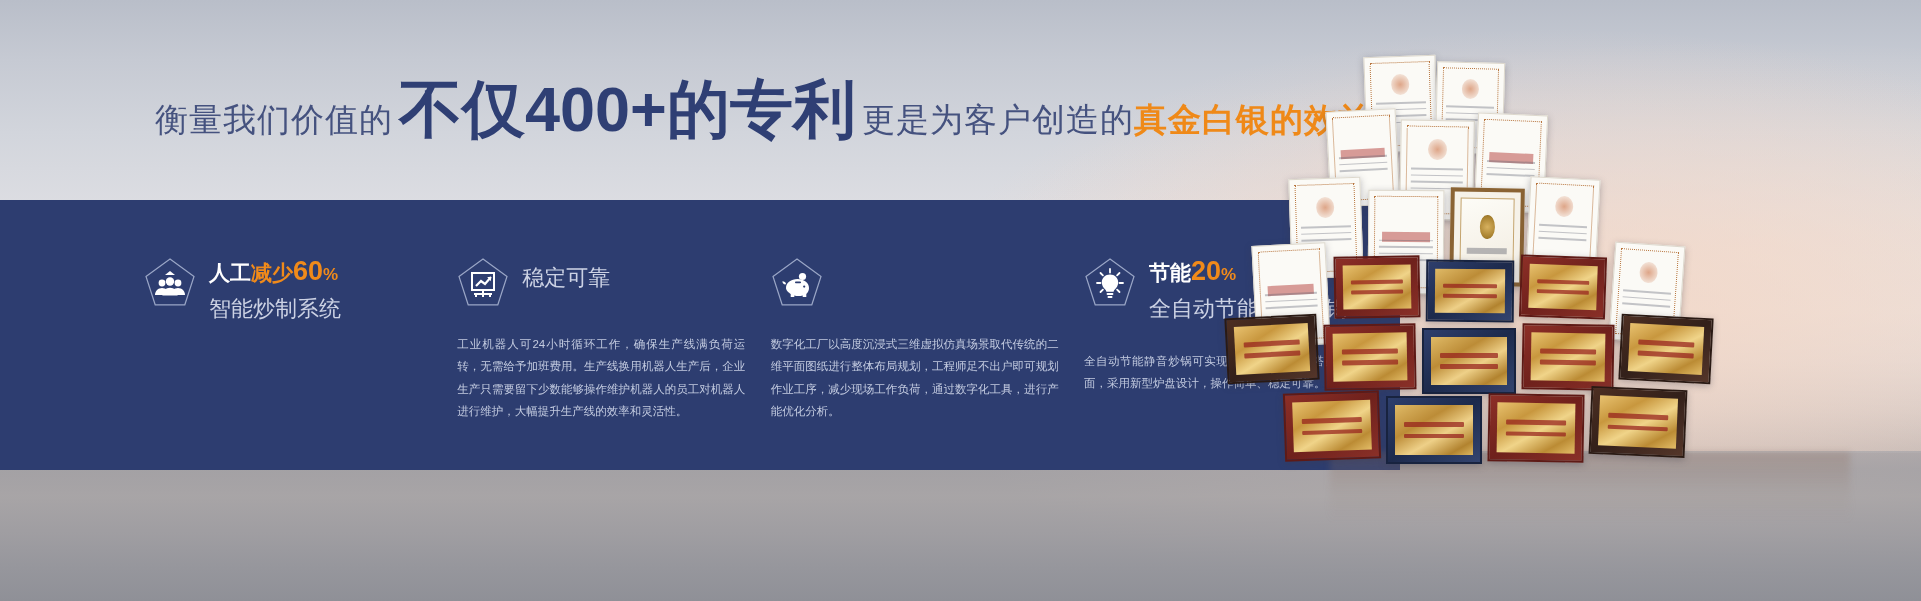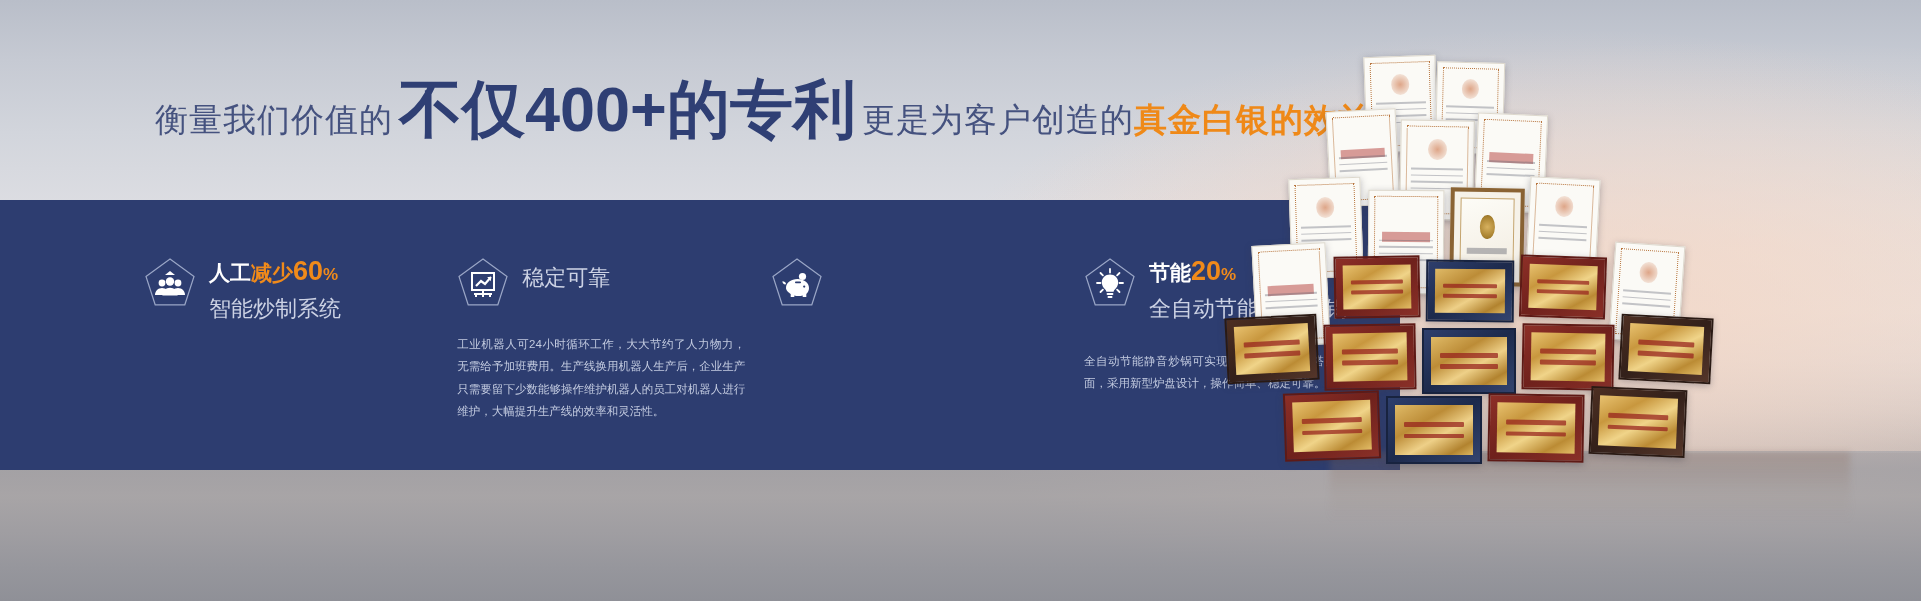--- a/index.html
+++ b/index.html
@@ -282,40 +282,41 @@
               <line x1="26" y1="40" x2="26" y2="37"></line>
               <line x1="33" y1="40" x2="33" y2="37"></line>
               <line x1="17" y1="37" x2="35" y2="37"></line>
             </g>
           </svg>
         </div>
         <div class="f-texts">
           <div class="f-sub">稳定可靠</div>
         </div>
       </div>
-      <div class="f-desc">工业机器人可24小时循环工作，大大节约了人力物力，无需给予加班费用。生产线换用机器人生产后，企业生产只需要留下少数能够操作维护机器人的员工对机器人进行维护，大幅提升生产线的效率和灵活性。</div>
+      <div class="f-desc">工业机器人可24小时循环工作，确保生产线满负荷运转，无需给予加班费用。生产线换用机器人生产后，企业生产只需要留下少数能够操作维护机器人的员工对机器人进行维护，大幅提升生产线的效率和灵活性。</div>
     </div>
 
     <div class="feature">
       <div class="f-head">
         <div class="f-icon">
           <svg width="52" height="50" viewBox="0 0 52 50">
             <polygon points="26,2 50,19.5 40.8,47.8 11.2,47.8 2,19.5" fill="none" stroke="#9aa6c6" stroke-width="1.2"></polygon>
             <g fill="#ffffff">
               <circle cx="31.5" cy="19.5" r="3.6"></circle>
               <path d="M15 31c0-5.3 5.2-9 11.5-9S38 25.7 38 31c0 2.4-1 4.5-2.7 6.1V40h-3.6v-1.6c-1.3.4-2.7.6-4.2.6s-2.9-.2-4.2-.6V40h-3.6v-2.9C17.9 35.5 15 33.7 15 31z"></path>
               <path d="M14.4 27.5c-1.8 0-3-1.4-3-3.3 1.9 0 3.3 1.1 3.6 2.6z"></path>
               <rect x="24" y="24.6" width="6" height="1.7" rx="0.8" fill="#2d3d70"></rect>
               <circle cx="33.2" cy="29.6" r="1.1" fill="#2d3d70"></circle>
             </g>
           </svg>
         </div>
         <div class="f-texts">
         </div>
       </div>
+      <div class="f-desc">数字化工厂以高度沉浸式三维虚拟仿真场景取代传统的二维平面图纸进行整体布局规划，工程师足不出户即可规划作业工序，减少现场工作负荷，通过数字化工具，进行产能优化分析。</div>
     </div>
 
     <div class="feature">
       <div class="f-head">
         <div class="f-icon">
           <svg width="52" height="50" viewBox="0 0 52 50">
             <polygon points="26,2 50,19.5 40.8,47.8 11.2,47.8 2,19.5" fill="none" stroke="#9aa6c6" stroke-width="1.2"></polygon>
             <g stroke="#ffffff" stroke-width="1.8" stroke-linecap="round">
               <line x1="26" y1="12" x2="26" y2="15.5"></line>
               <line x1="16.5" y1="16" x2="18.9" y2="18.4"></line>

